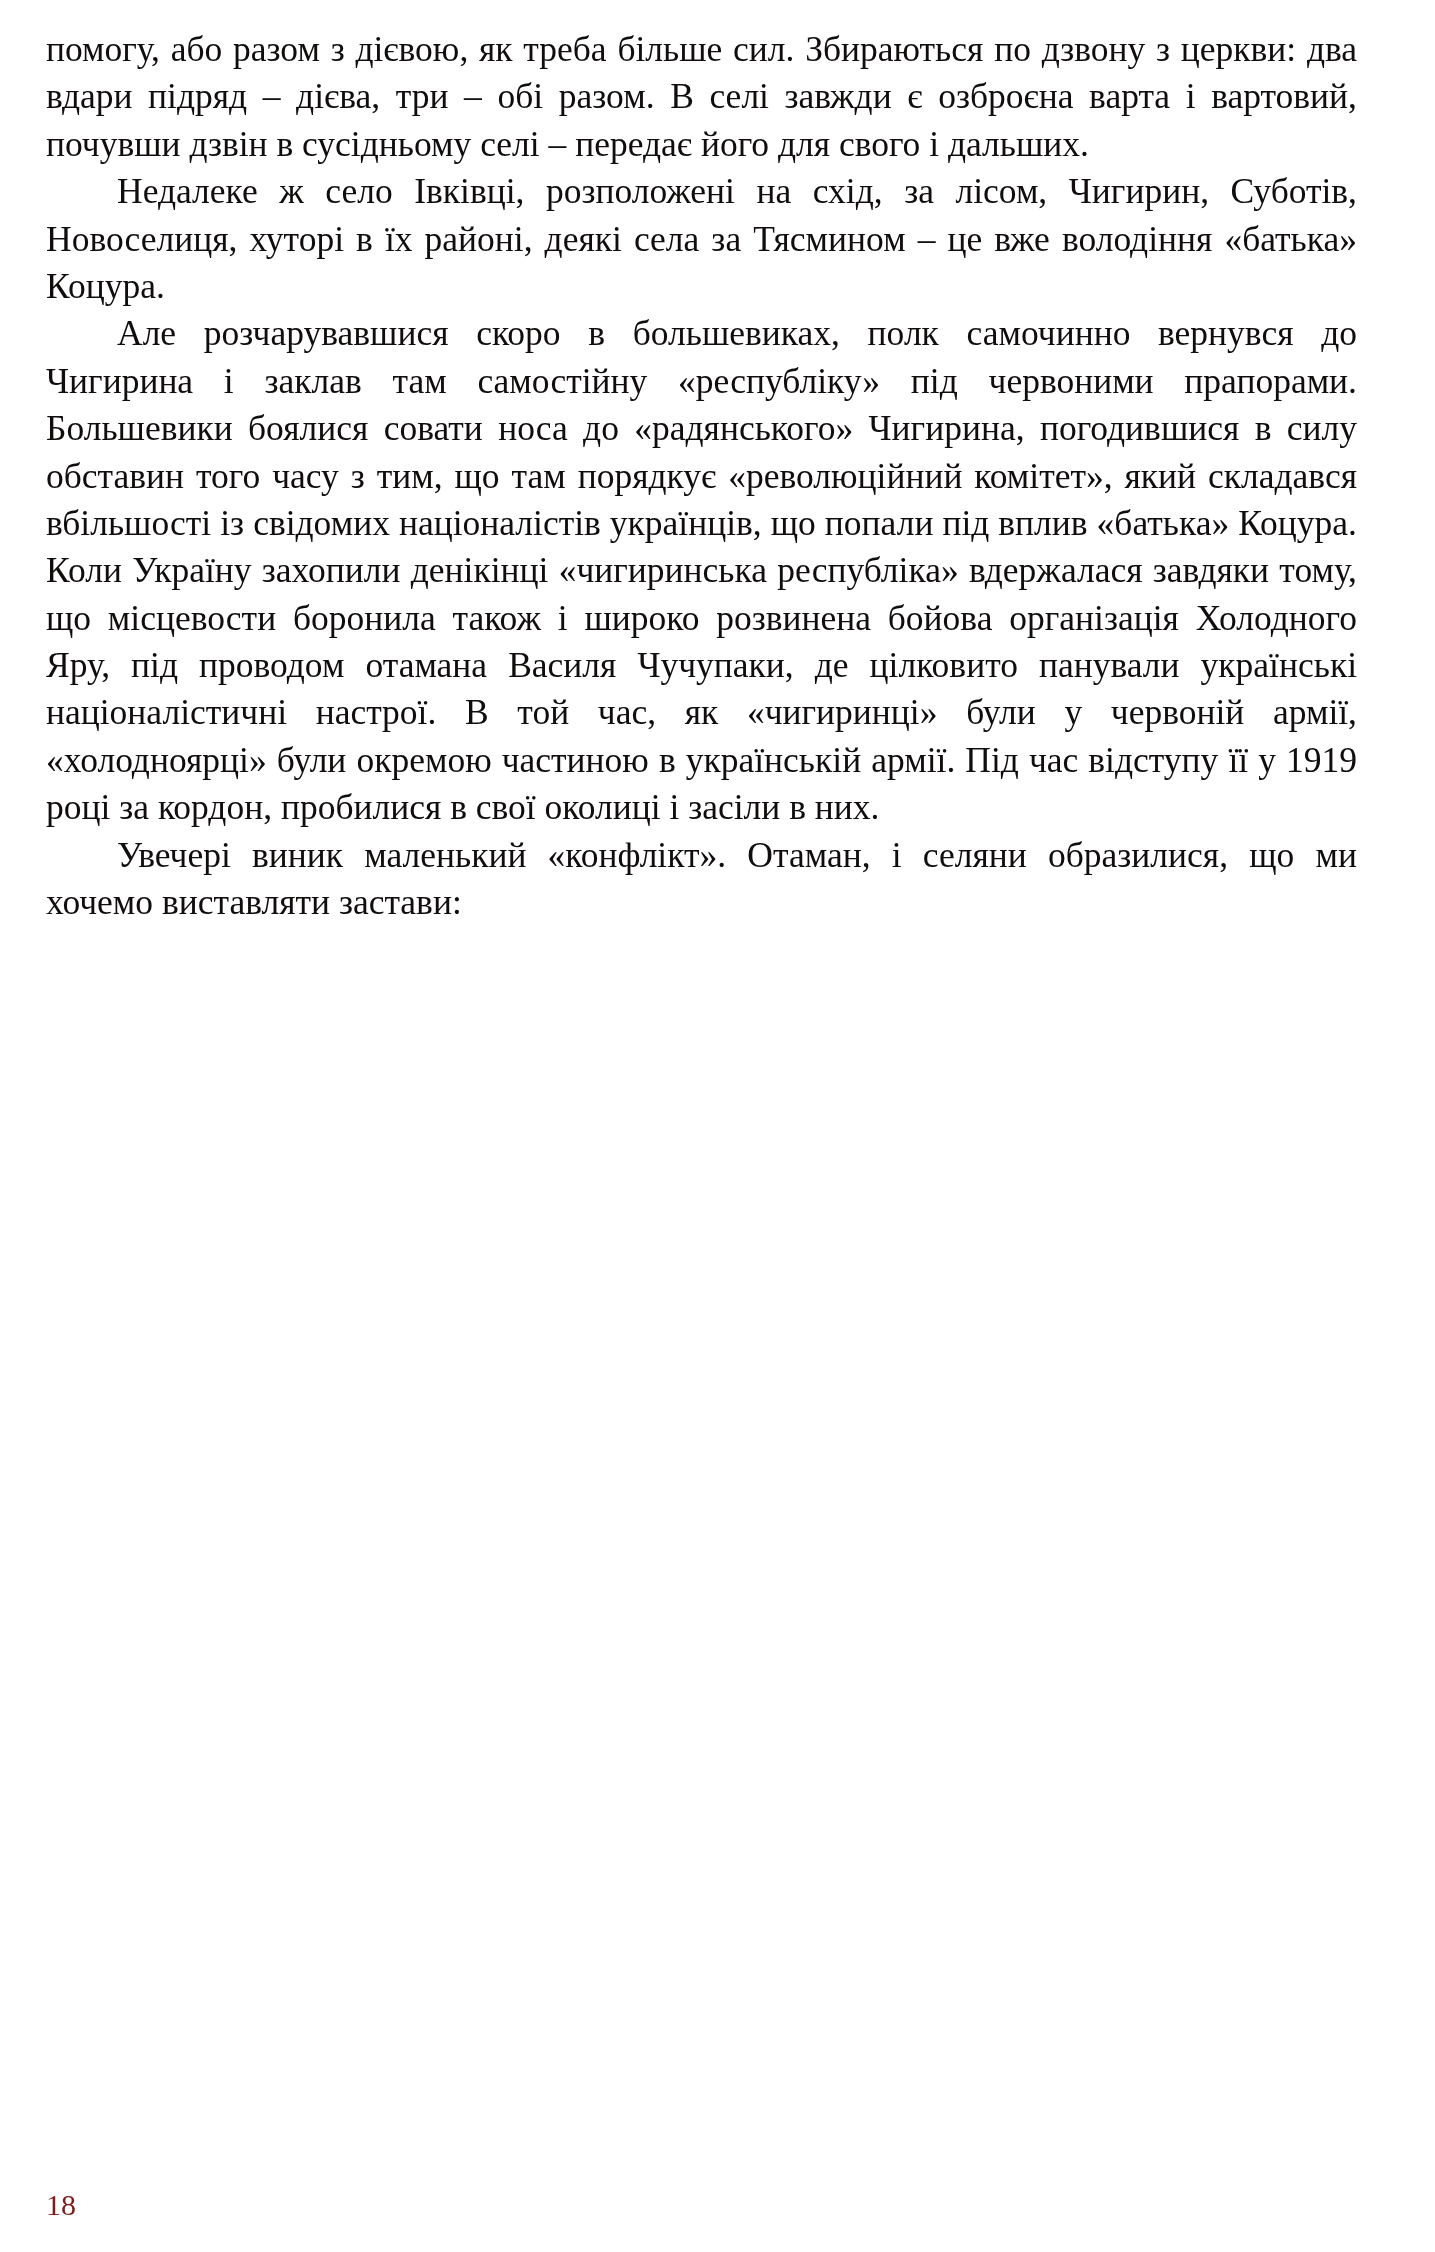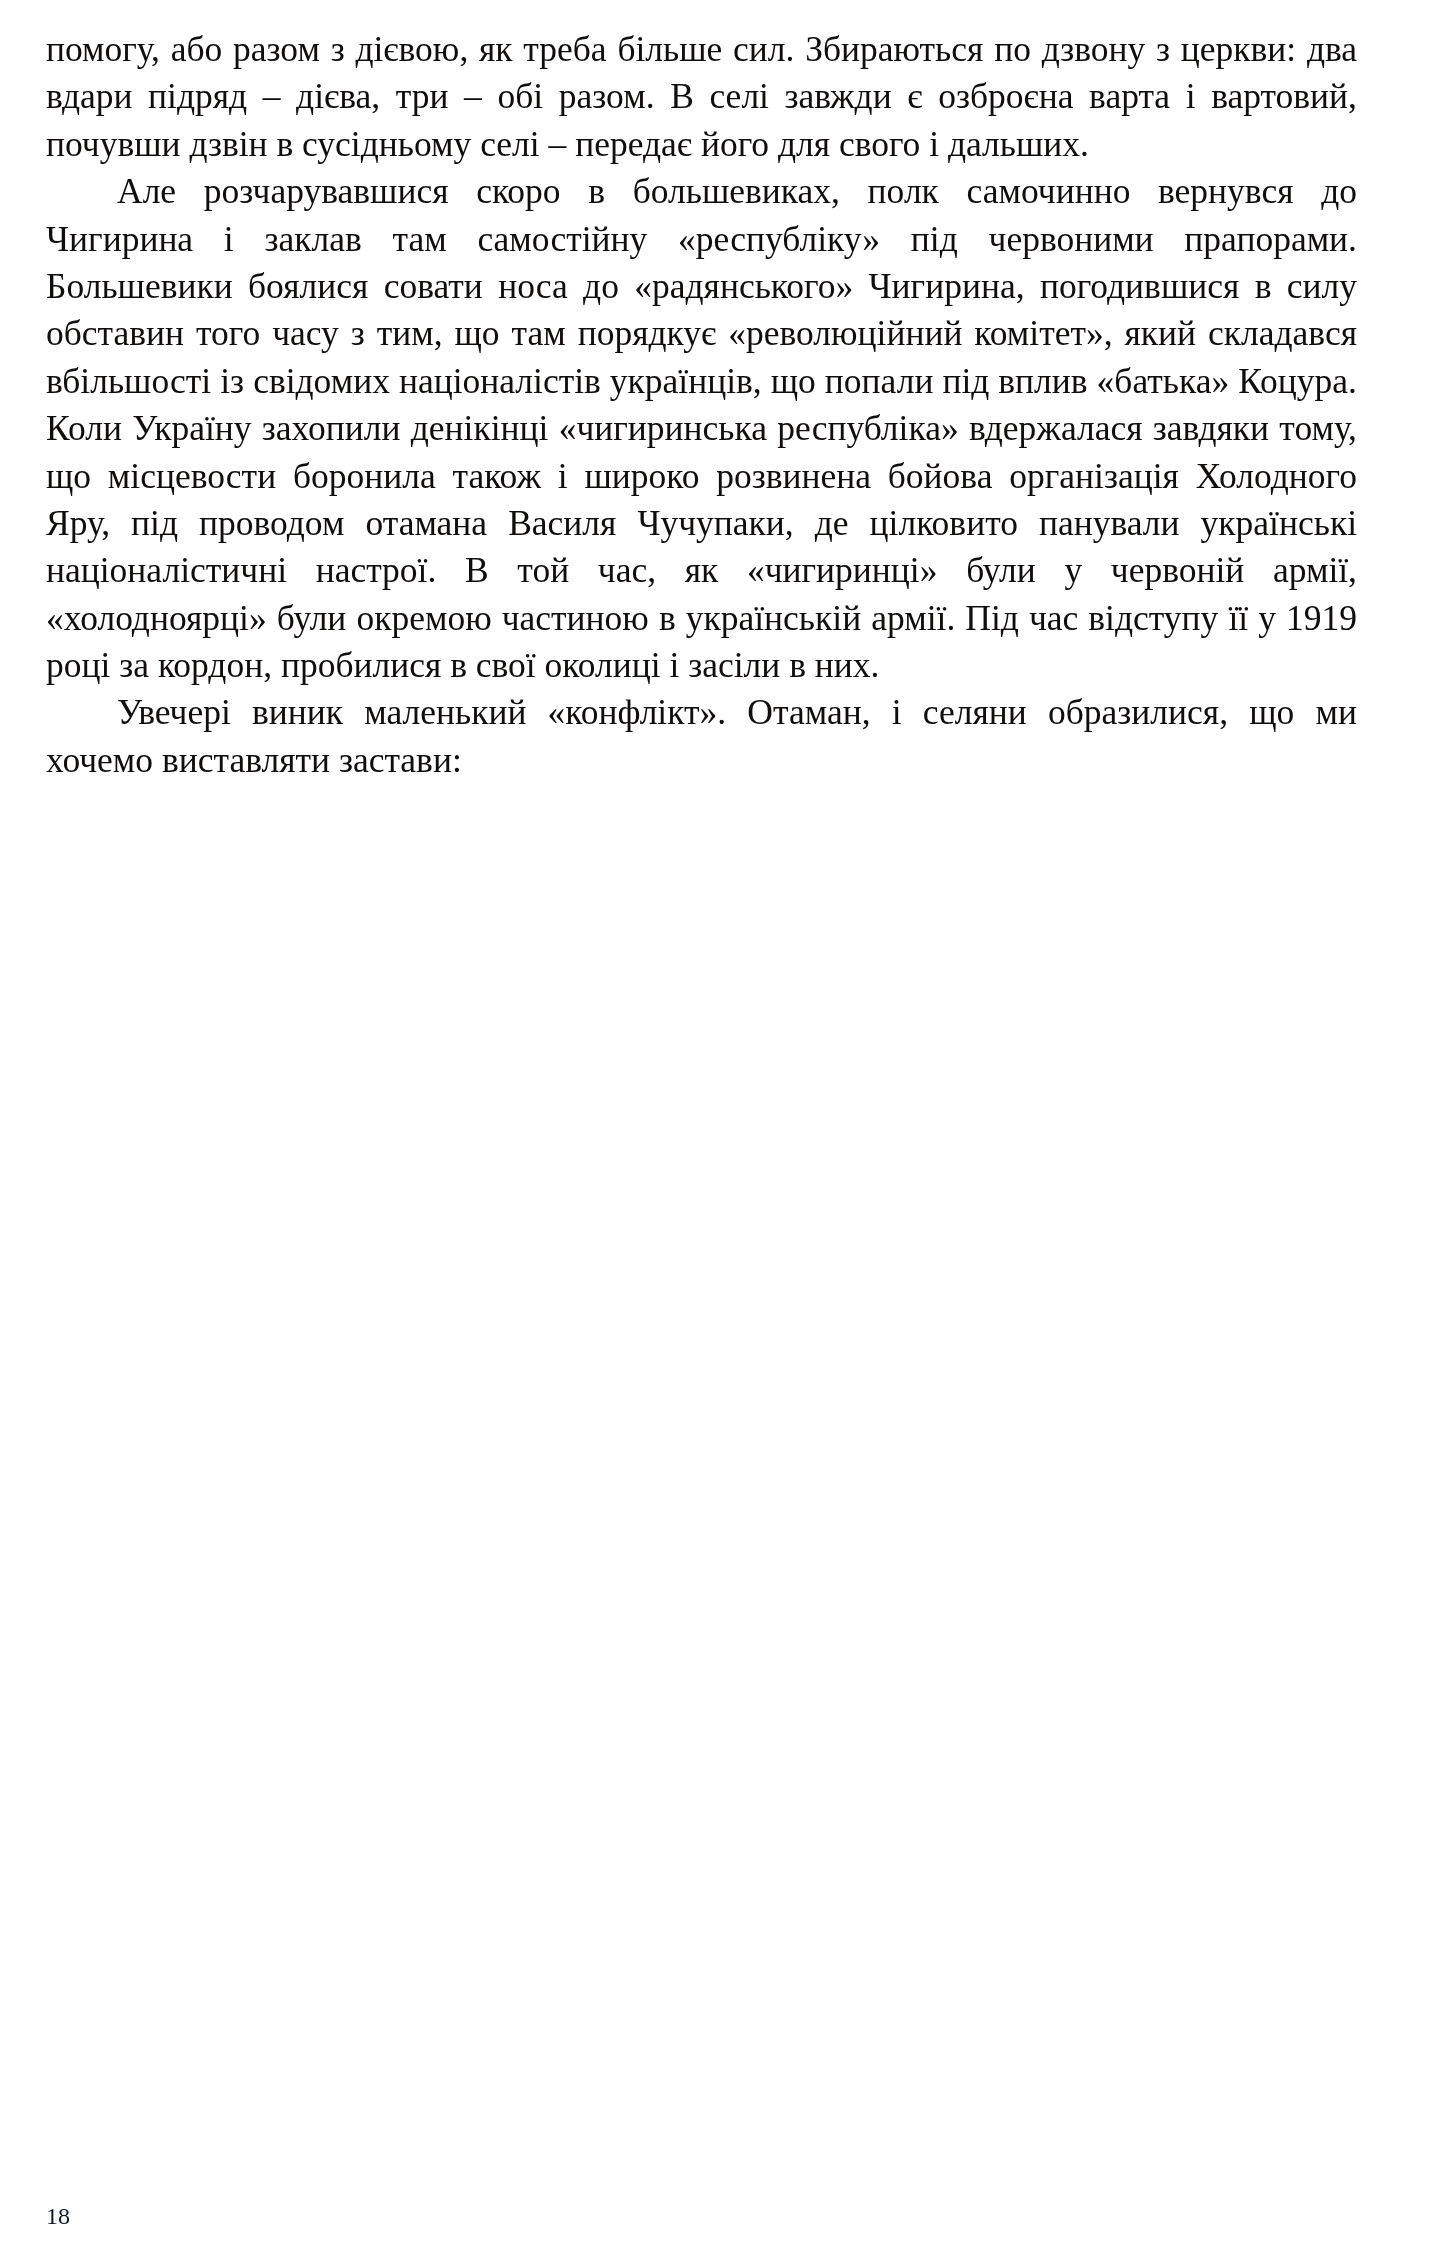--- a/index.html
+++ b/index.html
@@ -29,30 +29,31 @@
   .body-text p {
     margin: 0;
     text-indent: 2.0em;
   }
   .body-text p.noindent {
     text-indent: 0;
   }
   .page-number {
     position: absolute;
     left: 46px;
-    bottom: 24px;
-    font-size: 24px;
+    bottom: 32px;
+    font-size: 30px;
     line-height: 1;
-    color: #0f172a;
+    color: #7f1d1d;
     font-family: "Liberation Serif", "DejaVu Serif", serif;
   }
 </style>
 </head>
 <body>
 
 <div class="page">
   <div class="body-text" id="body-text">
       <p class="noindent">помогу, або разом з дієвою, як треба більше сил. Збираються по дзвону з церкви: два вдари підряд – дієва, три – обі разом. В селі завжди є озброєна варта і вартовий, почувши дзвін в сусідньому селі – передає його для свого і дальших.</p>
+      <p>Недалеке ж село Івківці, розположені на схід, за лісом, Чигирин, Суботів, Новоселиця, хуторі в їх районі, деякі села за Тясмином – це вже володіння «батька» Коцура.</p>
       <p>Але розчарувавшися скоро в большевиках, полк самочинно вернувся до Чигирина і заклав там самостійну «республіку» під червоними прапорами. Большевики боялися совати носа до «радянського» Чигирина, погодившися в силу обставин того часу з тим, що там порядкує «революційний комітет», який складався вбільшості із свідомих націоналістів українців, що попали під вплив «батька» Коцура. Коли Україну захопили денікінці «чигиринська республіка» вдержалася завдяки тому, що місцевости боронила також і широко розвинена бойова організація Холодного Яру, під проводом отамана Василя Чучупаки, де цілковито панували українські націоналістичні настрої. В той час, як «чигиринці» були у червоній армії, «холодноярці» були окремою частиною в українській армії. Під час відступу її у 1919 році за кордон, пробилися в свої околиці і засіли в них.</p>
       <p>Увечері виник маленький «конфлікт». Отаман, і селяни образилися, що ми хочемо виставляти застави:</p>
     </div>
   <div class="page-number">18</div>
 </div>
 
 </body></html>

